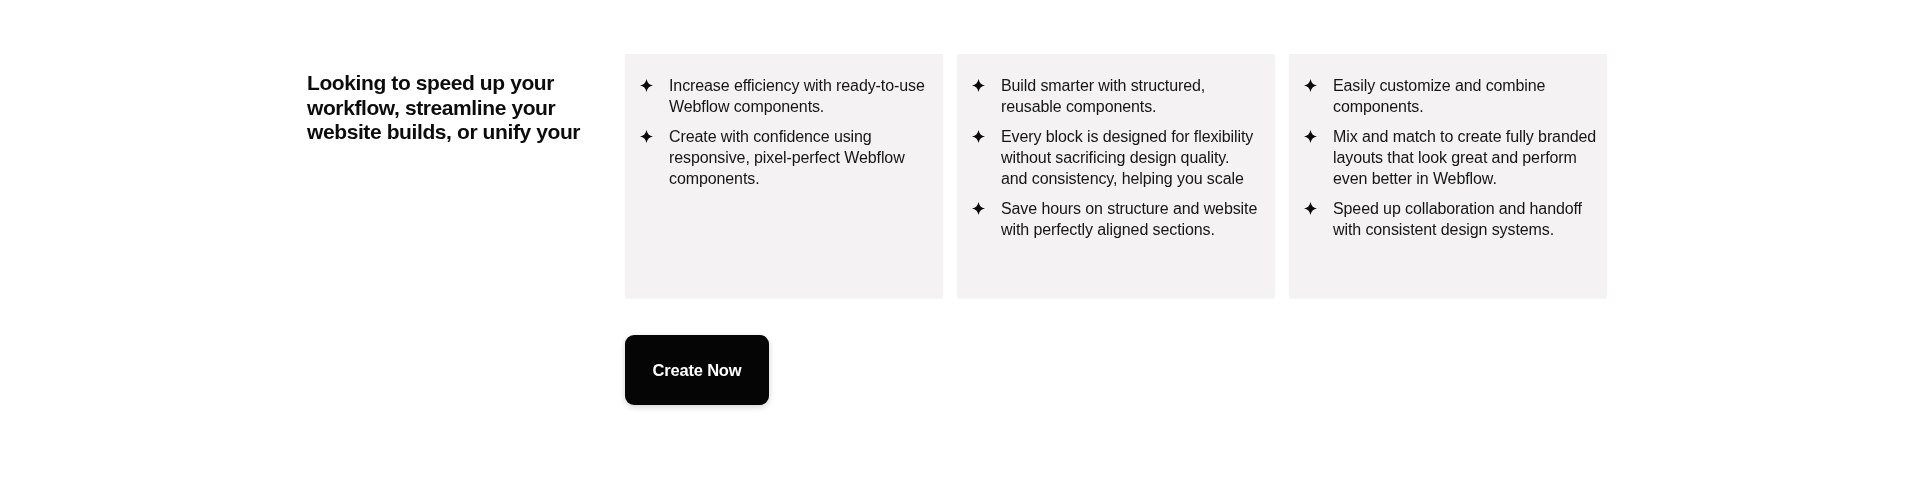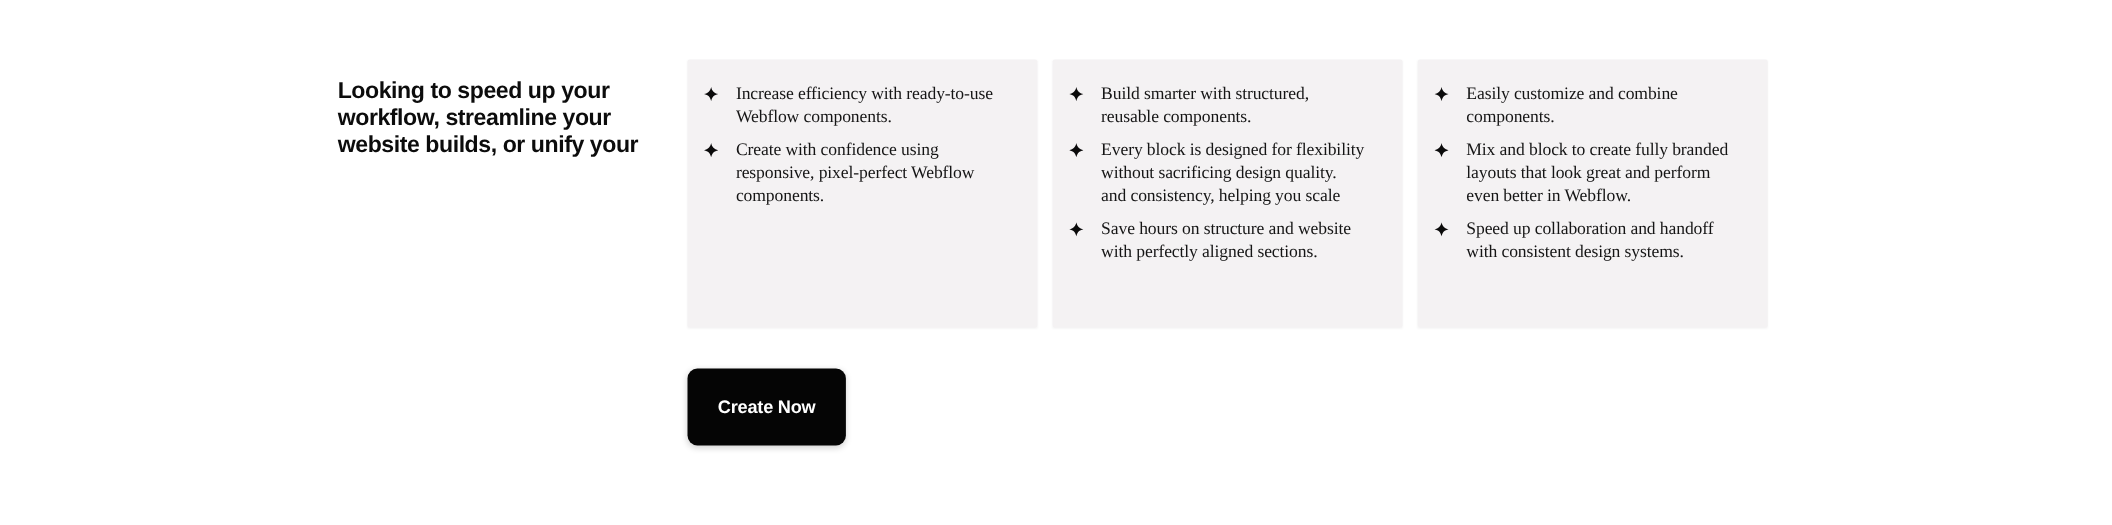--- a/index.html
+++ b/index.html
@@ -45,21 +45,21 @@
     display: flex;
     align-items: flex-start;
     margin-bottom: 9px;
   }
   .bullet {
     flex: 0 0 13px;
     height: 13px;
     margin-top: 4px;
   }
   .bullet svg { display: block; width: 13px; height: 13px; fill: #0b0b0b; }
-  .lines { margin-left: 16px; font-family: Liberation Serif, serif; }
+  .lines { margin-left: 16px; }
   .line {
     font-size: 16px;
     line-height: 21px;
     letter-spacing: -0.1px;
     color: #151515;
     white-space: nowrap;
   }
   .cta {
     position: absolute;
     left: 625px;
@@ -167,21 +167,21 @@
           <div class="line">components.</div>
         </div>
       </div>
       <div class="item">
         <span class="bullet">
           <svg viewBox="0 0 24 24">
               <path d="M12 0C13.4 7 17 10.6 24 12 17 13.4 13.4 17 12 24 10.6 17 7 13.4 0 12 7 10.6 10.6 7 12 0Z"></path>
             </svg>
         </span>
         <div class="lines">
-          <div class="line">Mix and block to create fully branded</div>
+          <div class="line">Mix and match to create fully branded</div>
           <div class="line">layouts that look great and perform</div>
           <div class="line">even better in Webflow.</div>
         </div>
       </div>
       <div class="item">
         <span class="bullet">
           <svg viewBox="0 0 24 24">
               <path d="M12 0C13.4 7 17 10.6 24 12 17 13.4 13.4 17 12 24 10.6 17 7 13.4 0 12 7 10.6 10.6 7 12 0Z"></path>
             </svg>
         </span>

